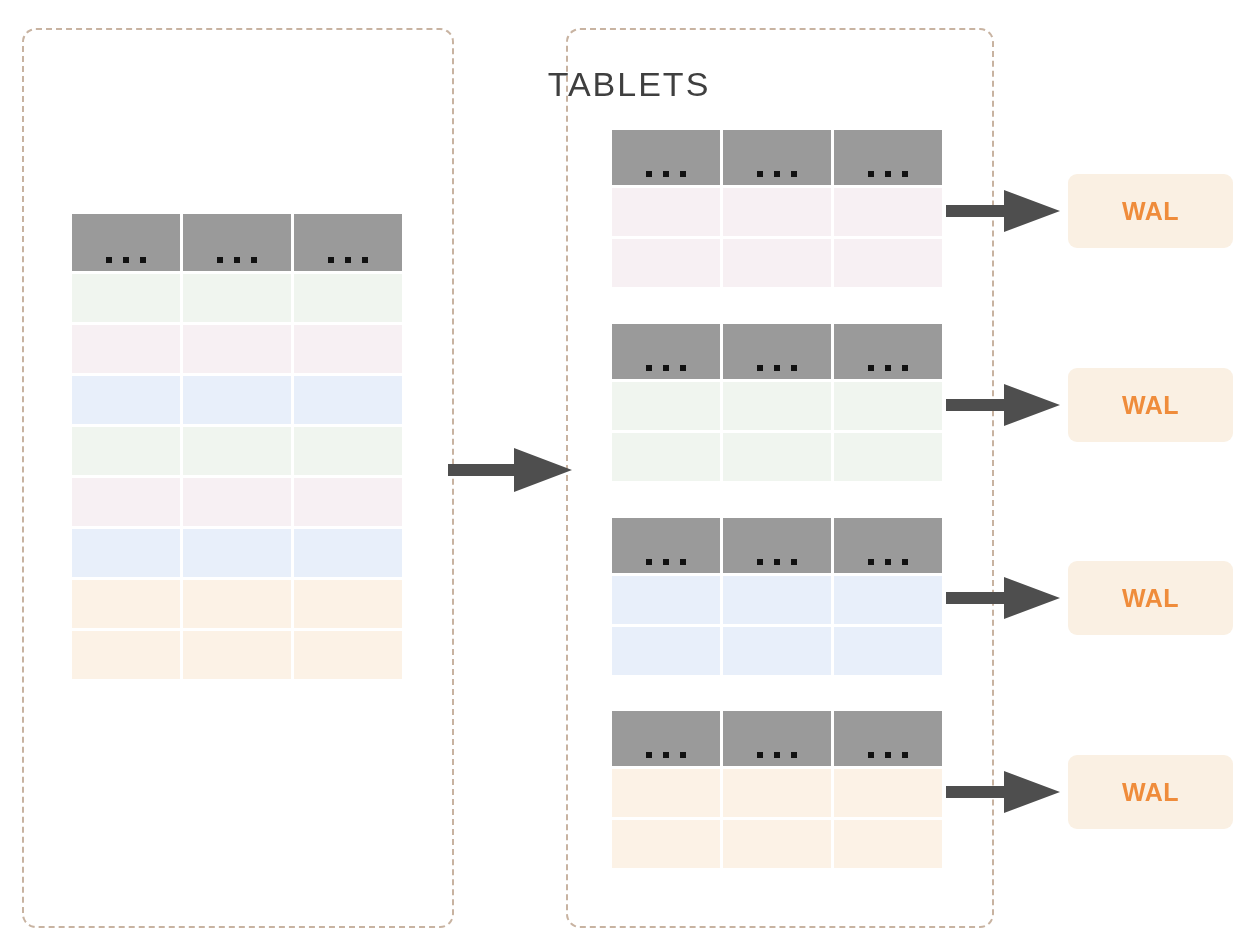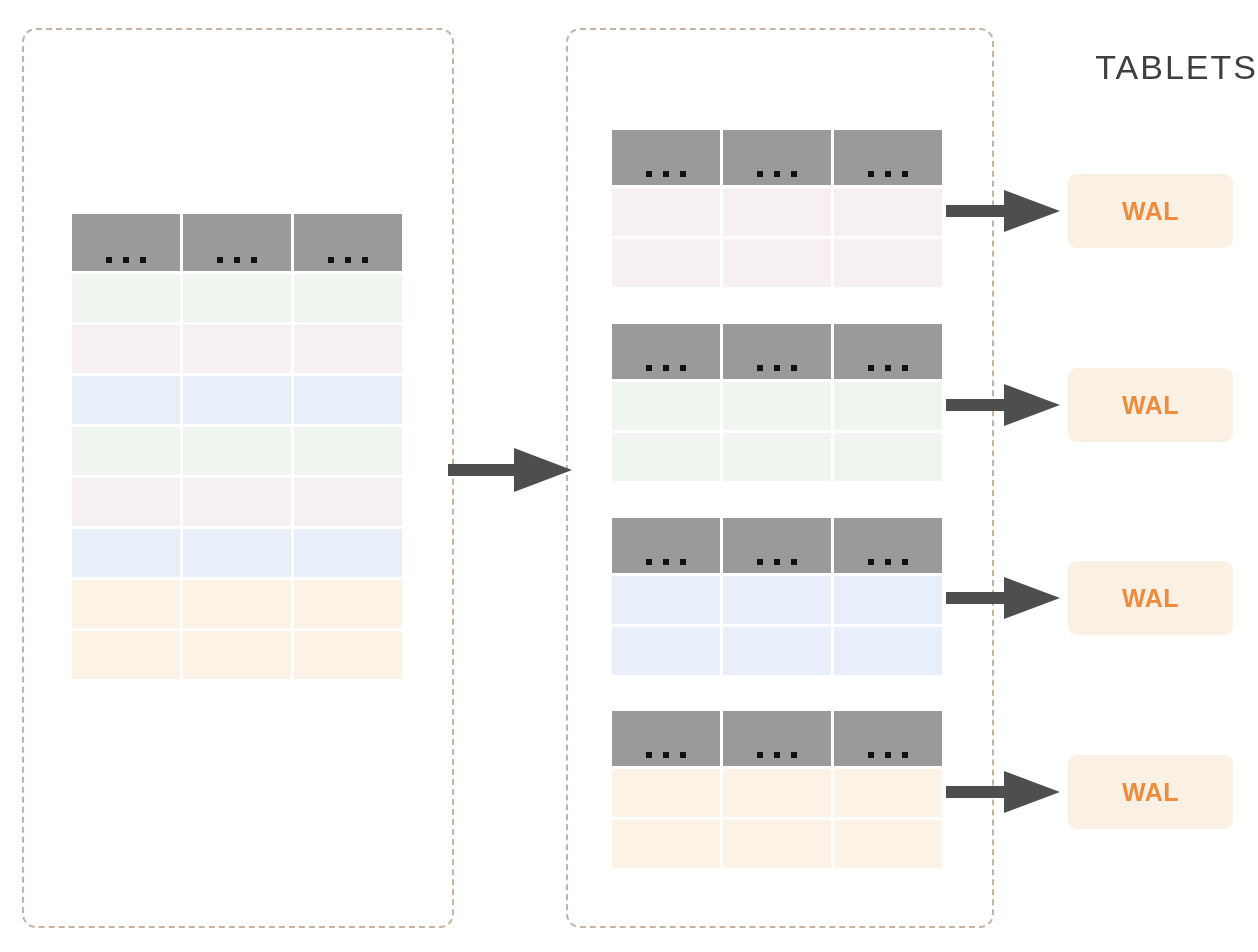--- a/index.html
+++ b/index.html
@@ -36,21 +36,21 @@
     left: 0;
     right: 0;
     text-align: center;
     font-size: 34px;
     letter-spacing: 2px;
     color: #3f3f3f;
     font-weight: 400;
     font-family: "Liberation Sans", sans-serif;
   }
   #title-table   { top: 58px; }
-  #title-tablets { top: 48px; text-align: right; }
+  #title-tablets { top: 65px; }
 
   
   .grid {
     position: absolute;
     display: flex;
     flex-direction: column;
     gap: 3px;
   }
   .grid-row {
     display: flex;

